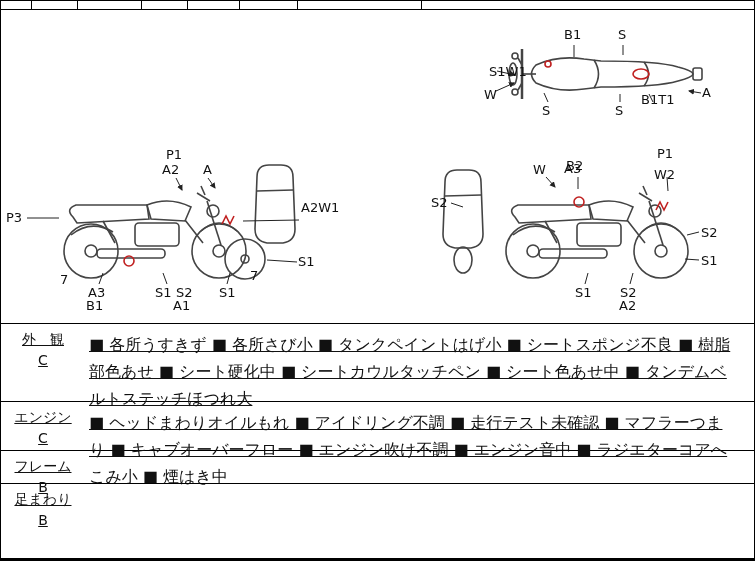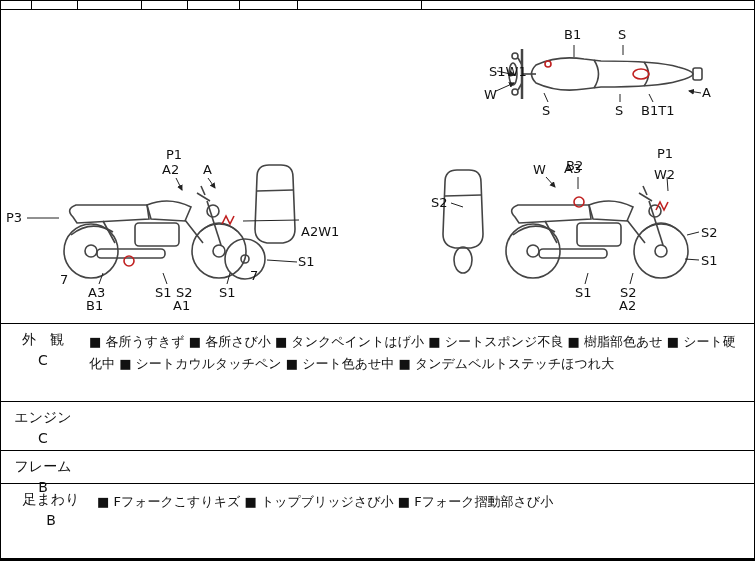--- a/index.html
+++ b/index.html
@@ -28,31 +28,31 @@
     white-space:nowrap;
     color:#111;
   }
 
   
   .sections {
     position:absolute; top:322px; left:0; right:0; bottom:0;
     border-top:1px solid #000;
     display:flex; flex-direction:column;
   }
-  .section { display:flex; box-sizing:border-box; border-bottom:1px solid #000; }
-  .section.last { border-bottom:none; flex:1;padding-left:8px; }
+  .section { display:flex; box-sizing:border-box; border-bottom:1px solid #000;text-decoration:underline; }
+  .section.last { border-bottom:none; flex:1; }
   .h1 { height:78px; }
   .h2 { height:49px; }
   .h3 { height:33px; }
   .sec-head { flex:none; width:84px; text-align:center; padding-top:7px; }
   .sec-name { font-size:14px; }
   .sec-grade { font-size:14px; margin-top:3px; }
   .sec-items {
     flex:1;
-    font-size:13px;
+    font-size:16px;
     line-height:1.7;
     padding:7px 16px 0 4px;
   }
 </style>
 </head>
 <body>
 
 <div class="sheet">
 
   <div class="topstrip">
@@ -154,27 +154,27 @@
     </g>
   </svg>
 
   <span class="lbl" style="left:563px;top:27px">B1</span>
   <span class="lbl" style="left:617px;top:27px">S</span>
   <span class="lbl" style="left:488px;top:64px">S1W1</span>
   <span class="lbl" style="left:483px;top:87px">W</span>
   <span class="lbl" style="left:701px;top:85px">A</span>
   <span class="lbl" style="left:541px;top:103px">S</span>
   <span class="lbl" style="left:614px;top:103px">S</span>
-  <span class="lbl" style="left:640px;top:103px">B1T1</span>
+  <span class="lbl" style="left:640px;top:92px">B1T1</span>
 
   <span class="lbl" style="left:165px;top:147px">P1</span>
   <span class="lbl" style="left:161px;top:162px">A2</span>
   <span class="lbl" style="left:202px;top:162px">A</span>
   <span class="lbl" style="left:5px;top:210px">P3</span>
-  <span class="lbl" style="left:300px;top:224px">A2W1</span>
+  <span class="lbl" style="left:300px;top:200px">A2W1</span>
   <span class="lbl" style="left:297px;top:254px">S1</span>
   <span class="lbl" style="left:59px;top:272px">7</span>
   <span class="lbl" style="left:87px;top:285px">A3</span>
   <span class="lbl" style="left:85px;top:298px">B1</span>
   <span class="lbl" style="left:154px;top:285px">S1</span>
   <span class="lbl" style="left:175px;top:285px">S2</span>
   <span class="lbl" style="left:172px;top:298px">A1</span>
   <span class="lbl" style="left:218px;top:285px">S1</span>
   <span class="lbl" style="left:249px;top:268px">7</span>
 
@@ -198,31 +198,31 @@
         <div class="sec-grade">C</div>
       </div>
       <div class="sec-items">■ 各所うすきず  ■ 各所さび小  ■ タンクペイントはげ小  ■ シートスポンジ不良  ■ 樹脂部色あせ  ■ シート硬化中  ■ シートカウルタッチペン  ■ シート色あせ中  ■ タンデムベルトステッチほつれ大</div>
     </div>
 
     <div class="section h2">
       <div class="sec-head">
         <div class="sec-name">エンジン</div>
         <div class="sec-grade">C</div>
       </div>
+      <div class="sec-items">■ ヘッドまわりオイルもれ  ■ アイドリング不調  ■ 走行テスト未確認  ■ マフラーつまり  ■ キャブオーバーフロー  ■ エンジン吹け不調  ■ エンジン音中  ■ ラジエターコアへこみ小  ■ 煙はき中</div>
     </div>
 
     <div class="section h3">
       <div class="sec-head">
         <div class="sec-name">フレーム</div>
         <div class="sec-grade">B</div>
       </div>
     </div>
 
     <div class="section last">
       <div class="sec-head">
         <div class="sec-name">足まわり</div>
         <div class="sec-grade">B</div>
       </div>
-      <div class="sec-items">■ Fフォークこすりキズ  ■ トップブリッジさび小  ■ Fフォーク摺動部さび小</div>
     </div>
 
   </div>
 </div>
 
 </body></html>

